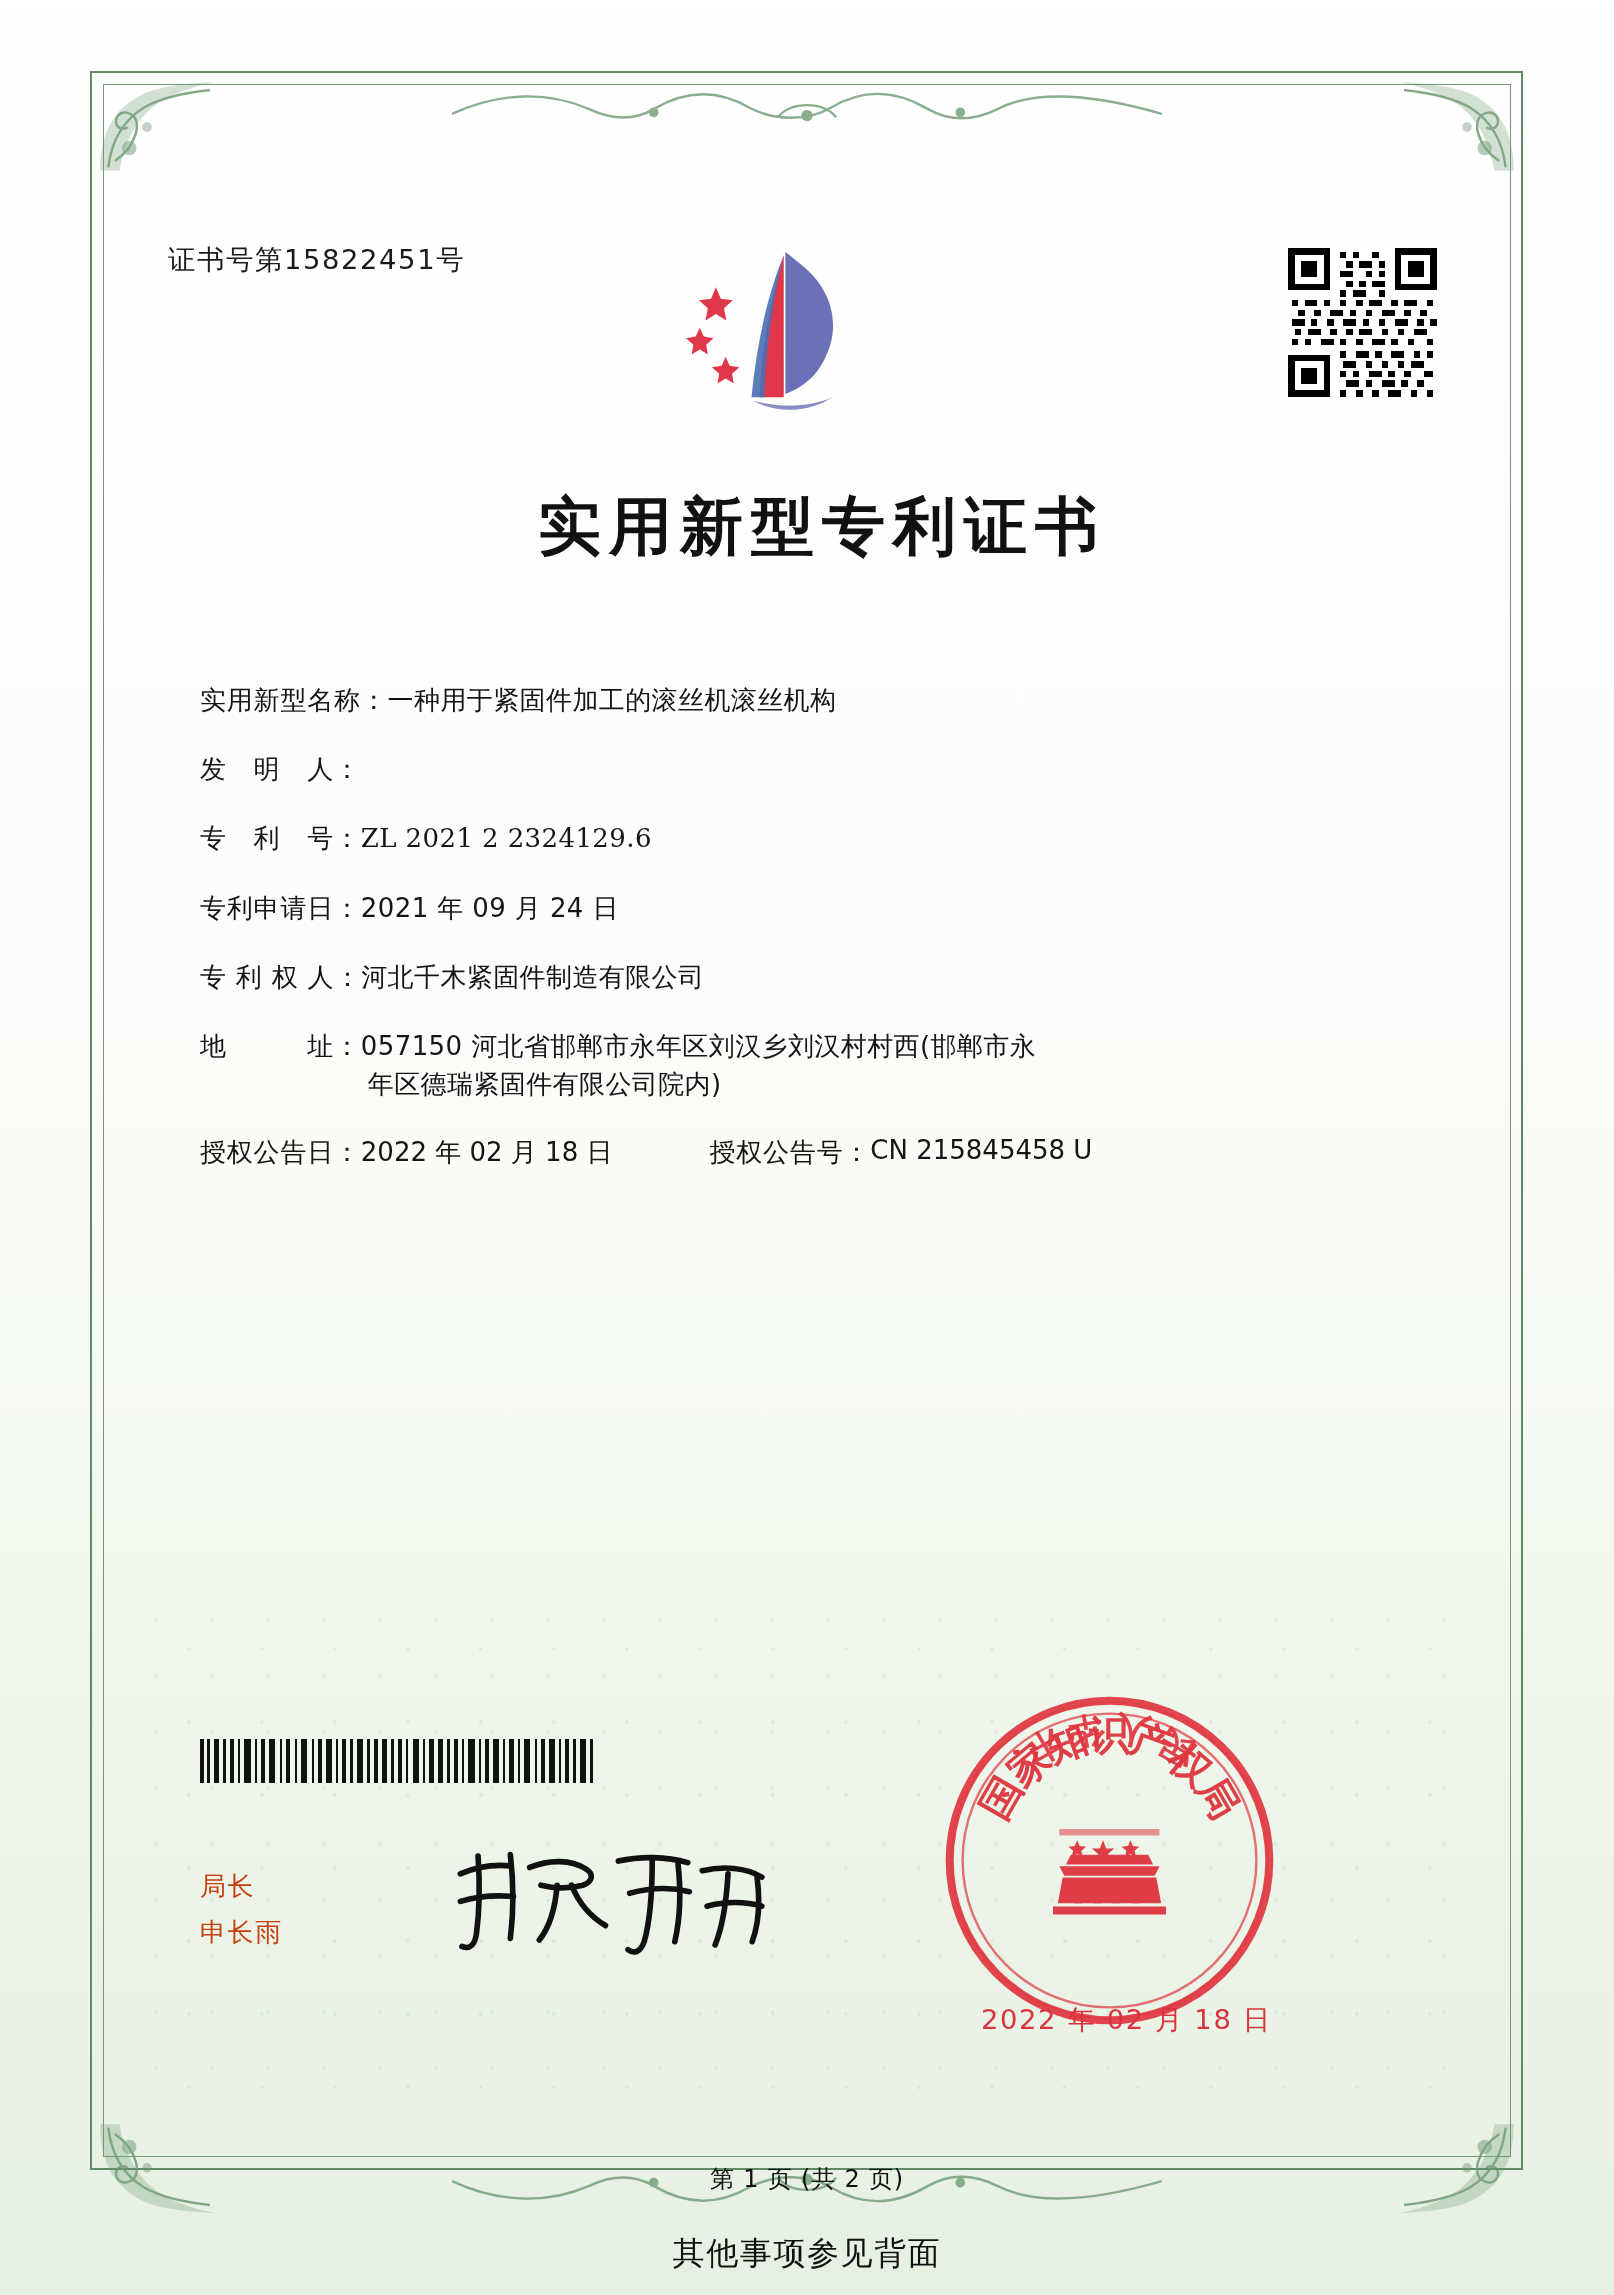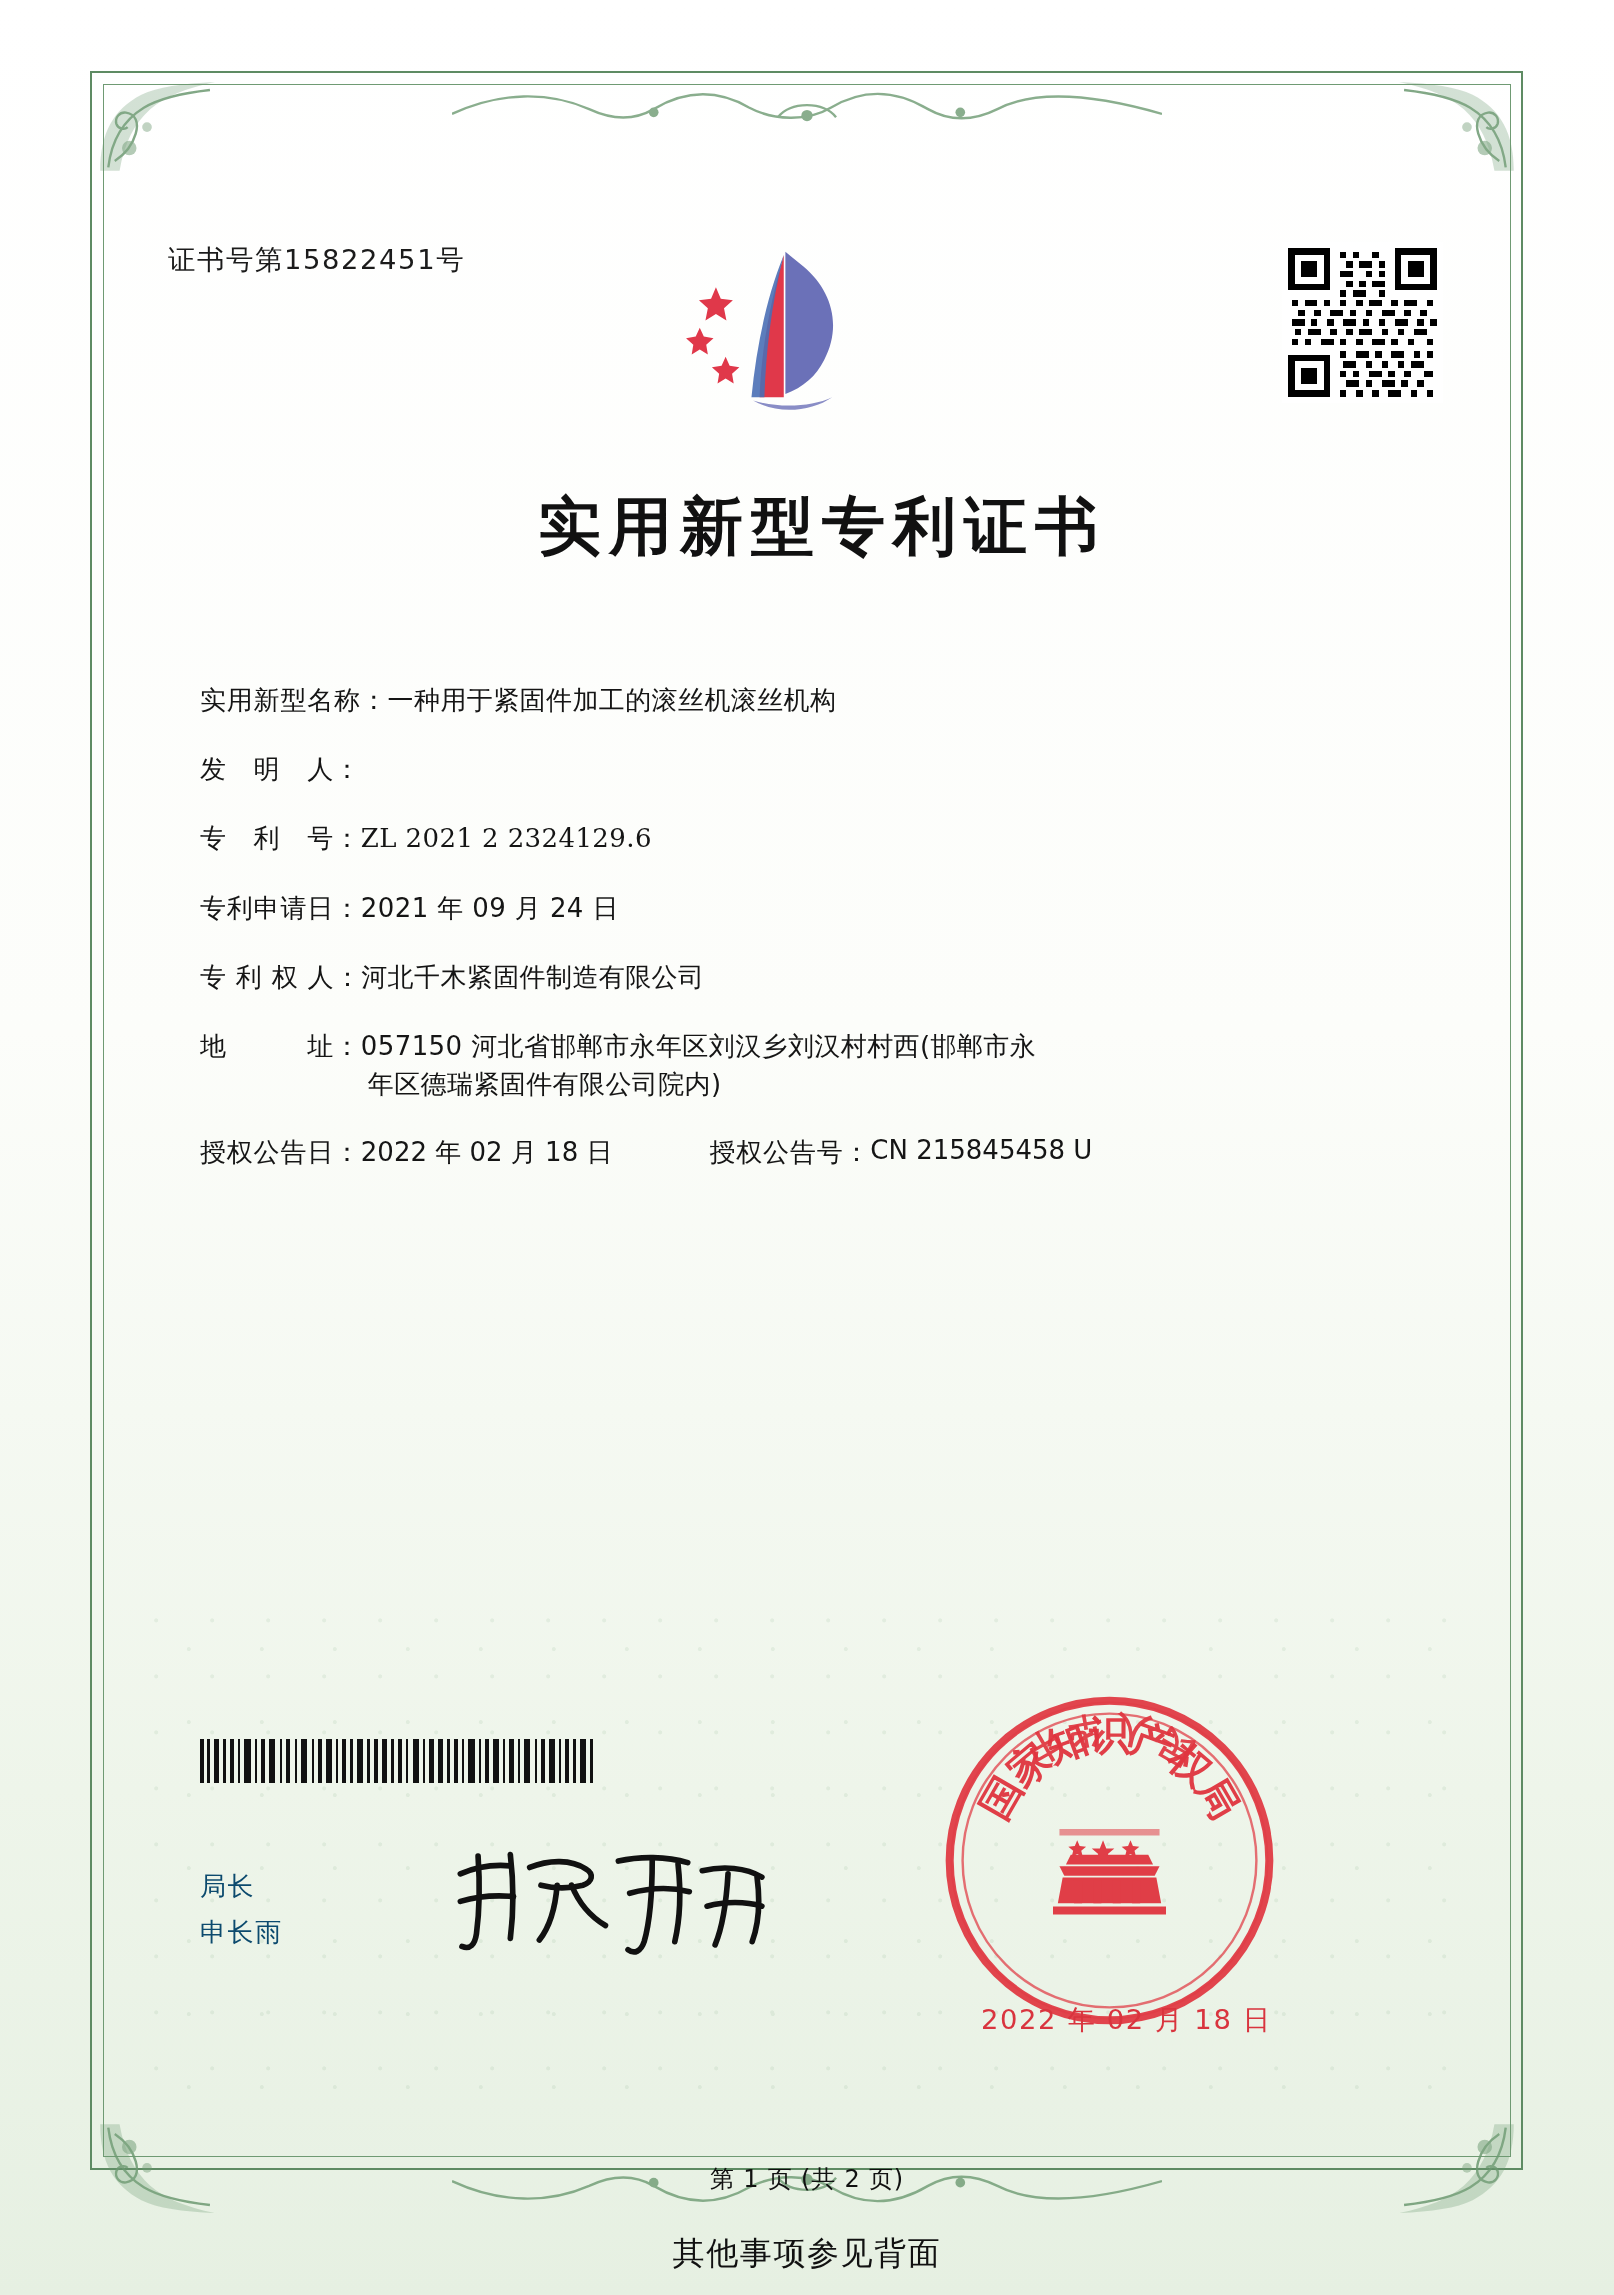--- a/index.html
+++ b/index.html
@@ -202,21 +202,21 @@
   }
   .barcode svg { width: 100%; height: 100%; display: block; }
 
   
   .sig-labels {
     position: absolute;
     left: 200px;
     top: 1864px;
     font-size: 26px;
     line-height: 1.75;
-    color: #0c4a6e;
+    color: #c2410c;
     letter-spacing: 1.6px;
   }
   .signature {
     position: absolute;
     left: 436px;
     top: 1832px;
     width: 347px;
     height: 129px;
     color: #111;
   }

